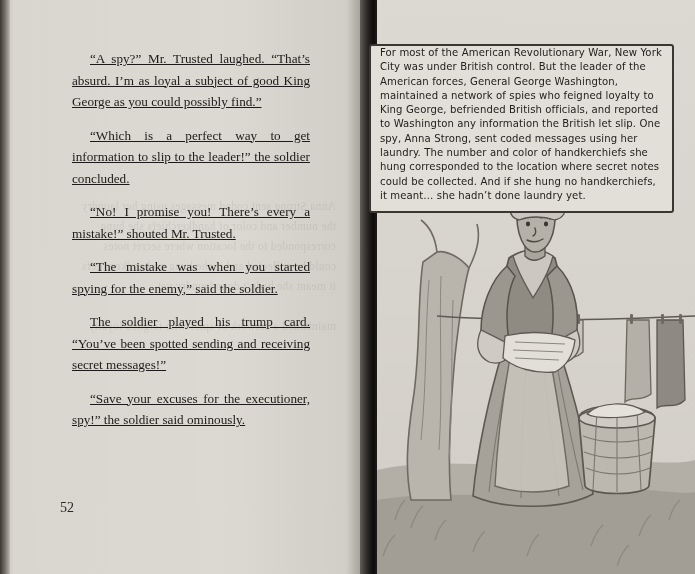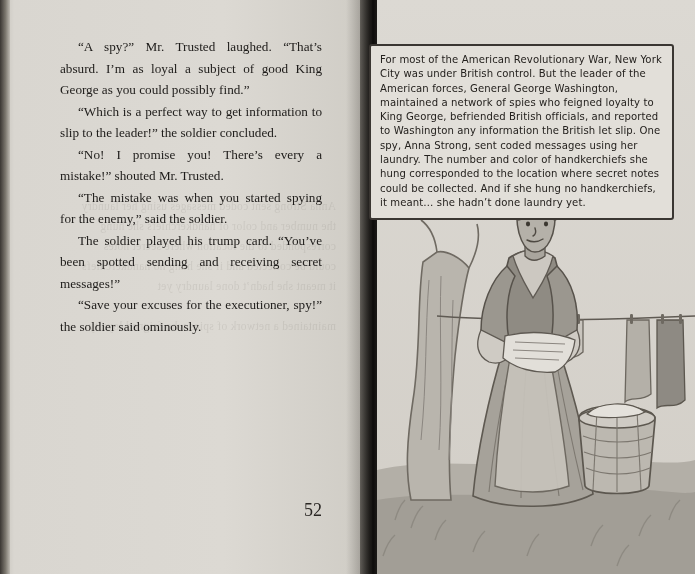--- a/index.html
+++ b/index.html
@@ -48,32 +48,33 @@
     position: absolute;
     left: 60px;
     top: 36px;
     width: 262px;
     color: #1d1b19;
     font-size: 13.2px;
     line-height: 21.5px;
     text-align: justify;
   }
   .text-col p {
-    margin: 0;
+    margin: 12px;
     text-indent: 18px;
+    text-decoration: underline;
   }
   .text-col em { font-style: italic; }
 
   .folio {
     position: absolute;
     left: 60px;
     top: 500px;
     width: 262px;
-    text-align: right;
-    font-size: 18px;
+    text-align: left;
+    font-size: 14px;
     color: #2a2724;
   }
 
   
   .ghost {
     position: absolute;
     left: 46px;
     top: 196px;
     width: 290px;
     height: 250px;
@@ -124,21 +125,21 @@
 
   
   .caption-box {
     position: absolute;
     left: 369px;
     top: 44px;
     width: 305px;
     border: 2px solid #3a3632;
     border-radius: 3px;
     background: #e2dfd9;
-    padding: 7px 9px 8px 9px;
+    padding: 0 9px 8px 9px;
     box-sizing: border-box;
     font-family: "DejaVu Sans", sans-serif;
     font-size: 10.1px;
     line-height: 14.3px;
     color: #24211e;
     z-index: 6;
     letter-spacing: .1px;
   }
 
   

